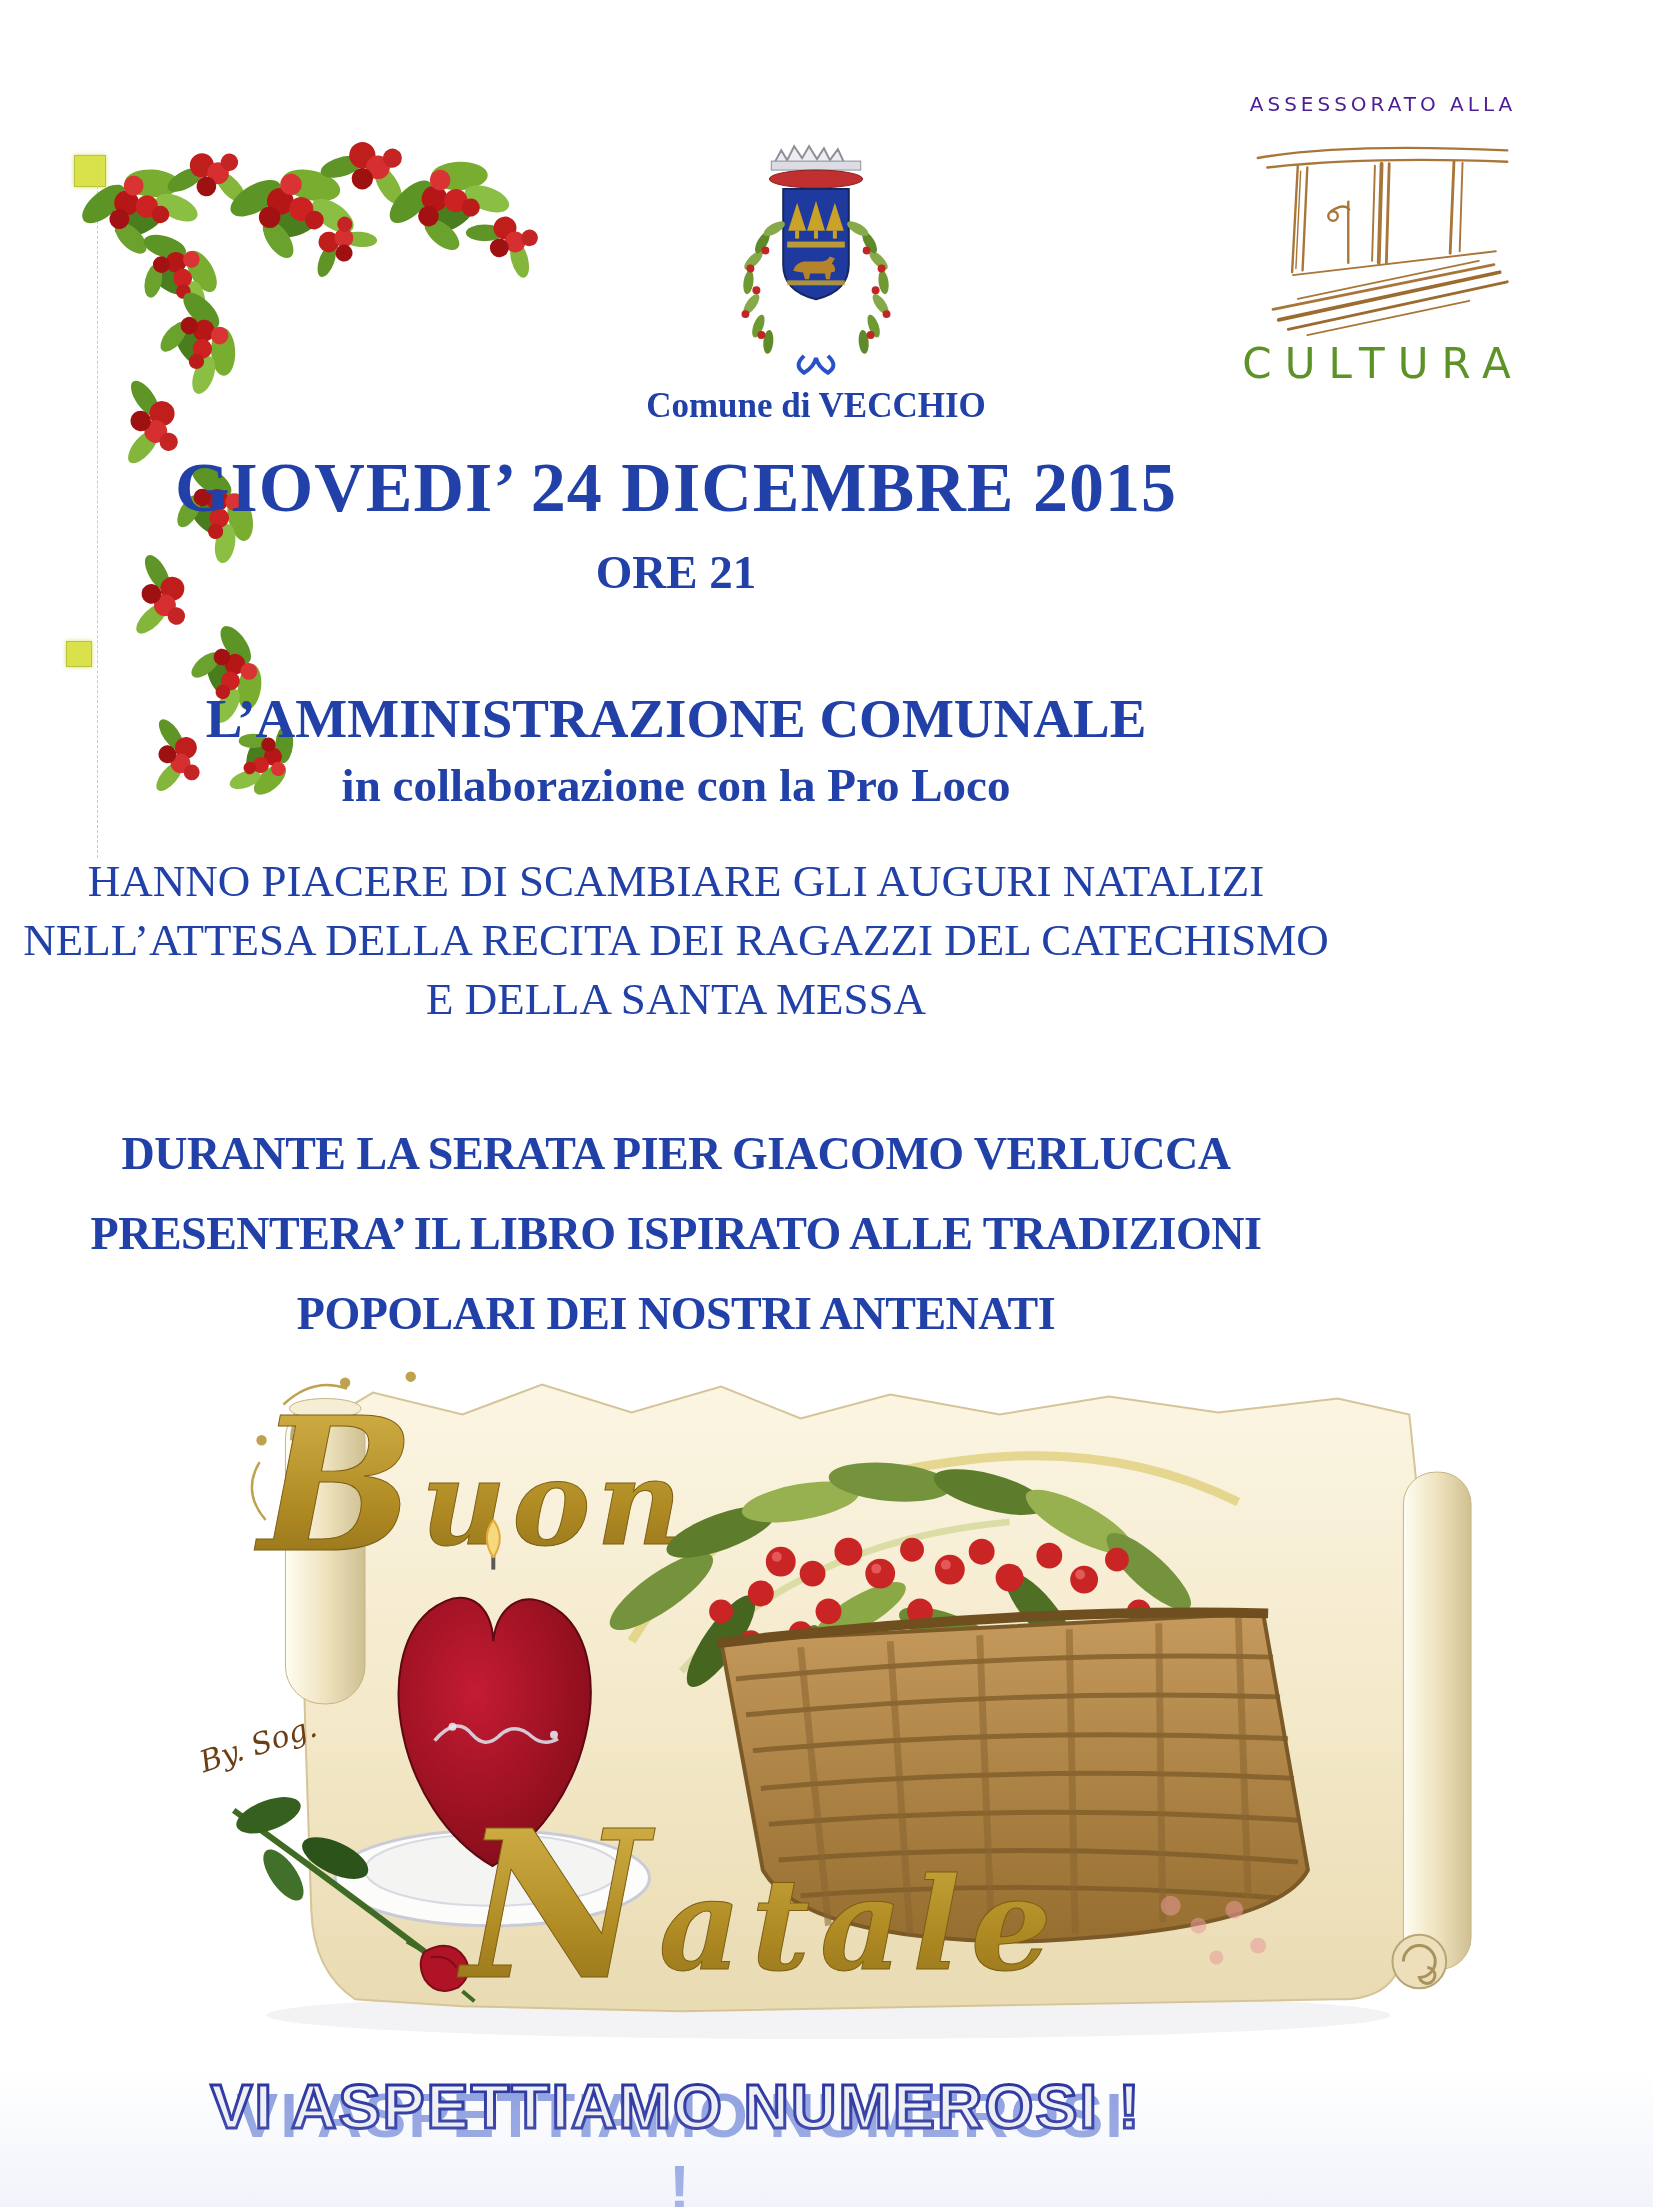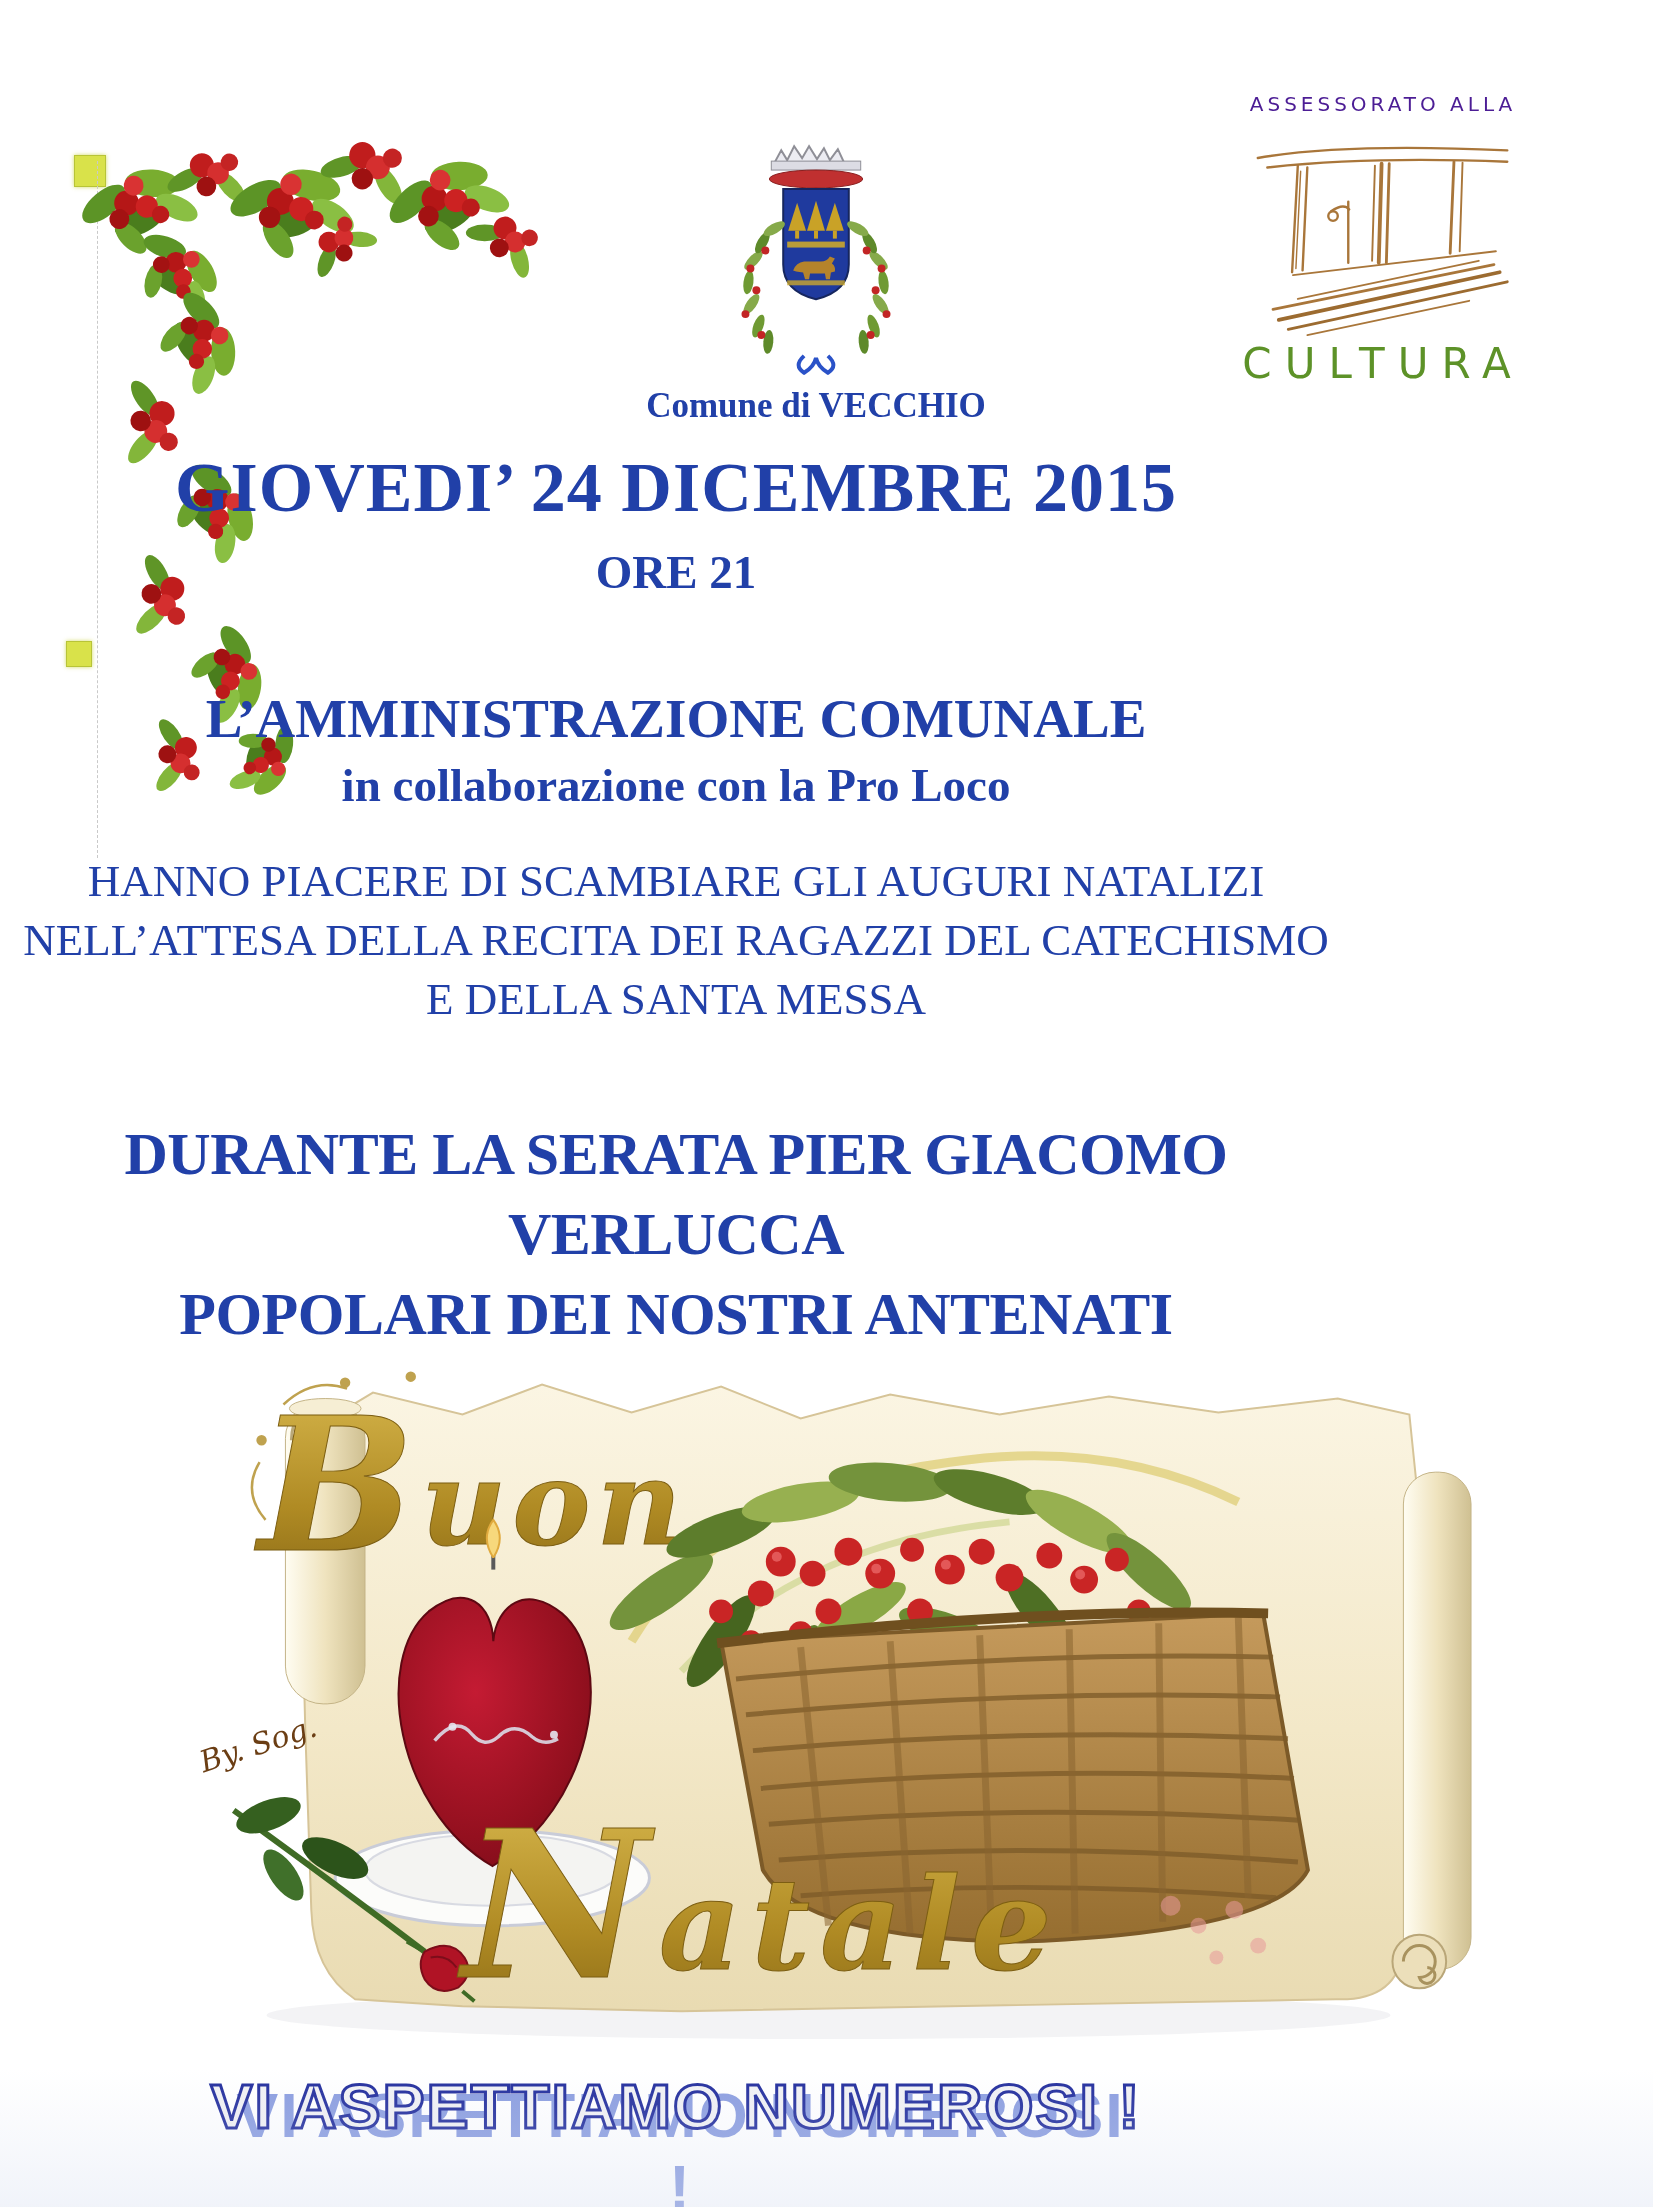--- a/index.html
+++ b/index.html
@@ -11,21 +11,21 @@
   .ctr{left:0;width:1352px;text-align:center;}
   .blue{color:#2140a8;}
   .b{font-weight:bold;}
   
   .title{top:448px;font-size:70px;letter-spacing:1px;}
   .ore{top:545px;font-size:47px;}
   .presso{top:598px;font-size:46px;}
   .ammin{top:687px;font-size:55px;text-align:center;}
   .collab{top:758px;font-size:47px;}
   .msg{top:852px;font-size:45px;line-height:59px;}
-  .hl{top:1114px;font-size:60px;line-height:80px;letter-spacing:-0.5px;}
+  .hl{top:1114px;font-size:46px;line-height:80px;letter-spacing:-0.5px;}
   
   .wm{left:58px;top:147px;width:70px;height:726px;}
   .wm .sq{position:absolute;width:30px;height:30px;background:#d9e24a;border:1px solid #b8c437;
           box-shadow:0 0 4px rgba(200,210,60,.8);}
   .wm .ln{position:absolute;left:39px;top:14px;width:0;height:697px;border-left:1px dashed #c9c9c9;}
   
   .dept{left:1164px;top:92px;width:438px;text-align:center;font-family:"DejaVu Sans",sans-serif;}
   .dept .l1{font-size:20px;letter-spacing:4px;color:#4c1d95;}
   .dept .l2{font-size:42px;letter-spacing:13px;color:#5d9228;margin-top:2px;}
   
@@ -164,20 +164,21 @@
   <div class="abs ctr blue b collab">in collaborazione con la Pro Loco</div>
 
   <div class="abs ctr blue msg">
     <div>HANNO PIACERE DI SCAMBIARE GLI AUGURI NATALIZI</div>
     <div>NELL’ATTESA DELLA RECITA DEI RAGAZZI DEL CATECHISMO</div>
     <div>E DELLA SANTA MESSA</div>
   </div>
 
   <div class="abs ctr blue b hl">
     <div>DURANTE LA SERATA PIER GIACOMO VERLUCCA</div>
+    <div>PRESENTERA’ IL LIBRO ISPIRATO ALLE TRADIZIONI</div>
     <div>POPOLARI DEI NOSTRI ANTENATI</div>
   </div>
 
   <svg class="abs" style="left:164px;top:1313px;" width="1328" height="741" viewBox="0 0 1335 745">
     <defs>
       <linearGradient id="parch" x1="0" y1="0" x2="0" y2="1">
         <stop offset="0" stop-color="#fbf5e3"></stop>
           <stop offset=".55" stop-color="#f3e8c8"></stop>
           <stop offset="1" stop-color="#e9dbb2"></stop>
       </linearGradient>

